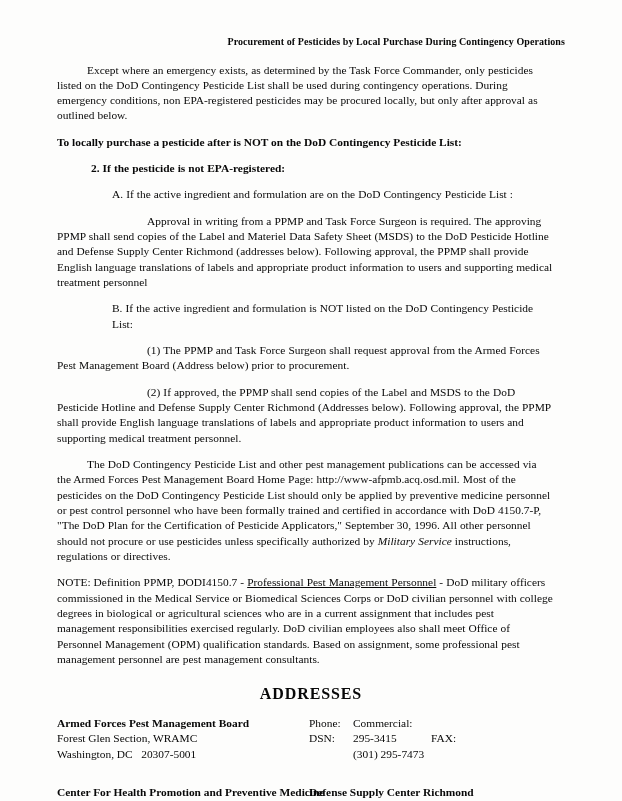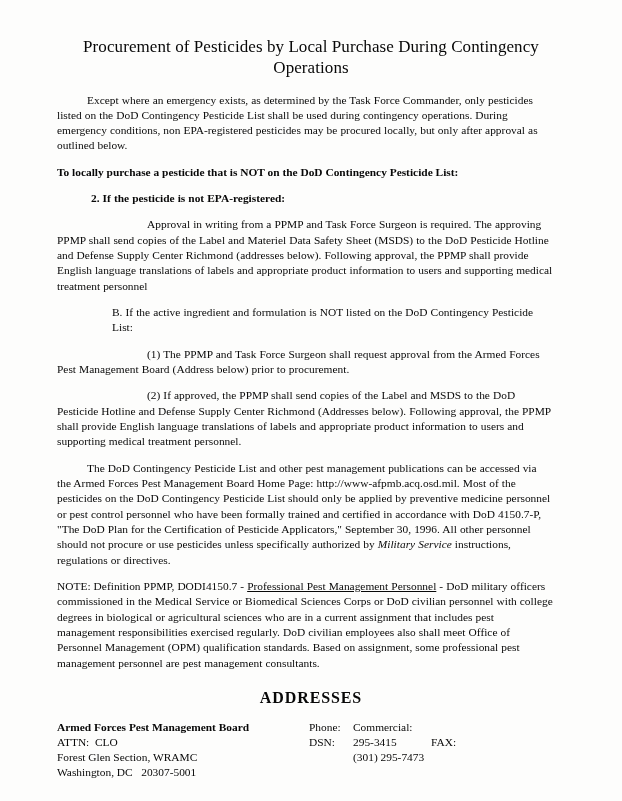--- a/index.html
+++ b/index.html
@@ -29,23 +29,23 @@
 
   #content {
     position: absolute;
     left: 57px;
     top: 36px;
     width: 508px;
   }
 
   
   .doc-title {
-    font-size: 17px;
-    font-weight: normal;
-    text-align: center;
+    font-size: 10px;
+    font-weight: bold;
+    text-align: right;
     letter-spacing: 0.08px;
     margin: 0 0 14px 0;
     line-height: 1.25;
   }
 
   p.para {
     font-size: 11.4px;
     line-height: 1.345;
     margin: 0 12px 11px 0;
     text-align: left;
@@ -115,44 +115,44 @@
 </head>
 <body>
 
 <div id="page">
   <div id="content">
 
     <h1 class="doc-title">Procurement of Pesticides by Local Purchase During Contingency Operations</h1>
 
     <p class="para ind-first">Except where an emergency exists, as determined by the Task Force Commander, only pesticides listed on the DoD Contingency Pesticide List shall be used during contingency operations.  During emergency conditions, non EPA-registered pesticides may be procured locally, but only after approval as outlined below.</p>
 
-    <p class="section-head">To locally purchase a pesticide that is NOT on the DoD Contingency Pesticide List:</p>
+    <p class="section-head">To locally purchase a pesticide after is NOT on the DoD Contingency Pesticide List:</p>
 
 
     <p class="para hang-1 lead-bold">2.  If the pesticide is not EPA-registered:</p>
 
+    <p class="para hang-2">A.  If the active ingredient and formulation are on the DoD Contingency Pesticide List :</p>
 
     <p class="para body-1">Approval in writing from a PPMP and Task Force Surgeon is required.  The approving PPMP shall send copies of the Label and Materiel Data Safety Sheet (MSDS) to the DoD Pesticide Hotline and Defense Supply Center Richmond (addresses below).   Following approval, the PPMP shall provide English language translations of labels and appropriate product information to users and supporting medical treatment personnel</p>
 
     <p class="para hang-2">B.  If the active ingredient and formulation is NOT listed on the DoD Contingency Pesticide List:</p>
 
     <p class="para hang-3">(1)  The PPMP and Task Force Surgeon shall request approval from the Armed Forces Pest Management Board (Address below) prior to procurement.</p>
 
     <p class="para hang-3">(2)  If approved, the PPMP shall send copies of the Label and MSDS to the DoD Pesticide Hotline and Defense Supply Center Richmond (Addresses below).   Following approval, the PPMP shall provide English language translations of labels and appropriate product information to users and supporting medical treatment personnel.</p>
 
     <p class="para ind-first"><span>The DoD Contingency Pesticide List and other pest management publications can be accessed via the Armed Forces Pest Management Board Home Page: http://www-afpmb.acq.osd.mil.  Most of the pesticides on the DoD Contingency Pesticide List should only be applied by preventive medicine personnel or pest control personnel who have been formally trained and certified in accordance with DoD 4150.7-P, "The DoD Plan for the Certification of Pesticide Applicators," September 30, 1996.  All other personnel should not procure or use pesticides unless specifically authorized by </span><span class="ital">Military Service</span><span> instructions, regulations or directives.</span></p>
 
     <p class="para flush"><span>NOTE:  Definition PPMP, DODI4150.7 - </span><span class="underline">Professional Pest Management Personnel</span><span> - DoD military officers commissioned in the Medical Service or Biomedical Sciences Corps or DoD civilian personnel with college degrees in biological or agricultural sciences who are in a current assignment that includes pest management responsibilities exercised regularly.  DoD civilian employees also shall meet Office of Personnel Management (OPM) qualification standards.  Based on assignment, some professional pest management personnel are pest management consultants.</span></p>
 
     <p class="addresses-head">ADDRESSES</p>
 
     <div class="addr-row">
       <div class="addr-col-left">
         <div class="addr-line addr-name">Armed Forces Pest Management Board</div>
-        <div class="addr-line">ATTN:  CLO</div>
         <div class="addr-line">Forest Glen Section, WRAMC</div>
         <div class="addr-line">Washington, DC   20307-5001</div>
       </div>
       <div class="addr-col-right">
         <div class="phone-grid">
           <div class="c1">Phone:</div>
           <div class="c2">Commercial:</div>
 
           <div class="c1"></div>
           <div class="c2 right">DSN:</div>

